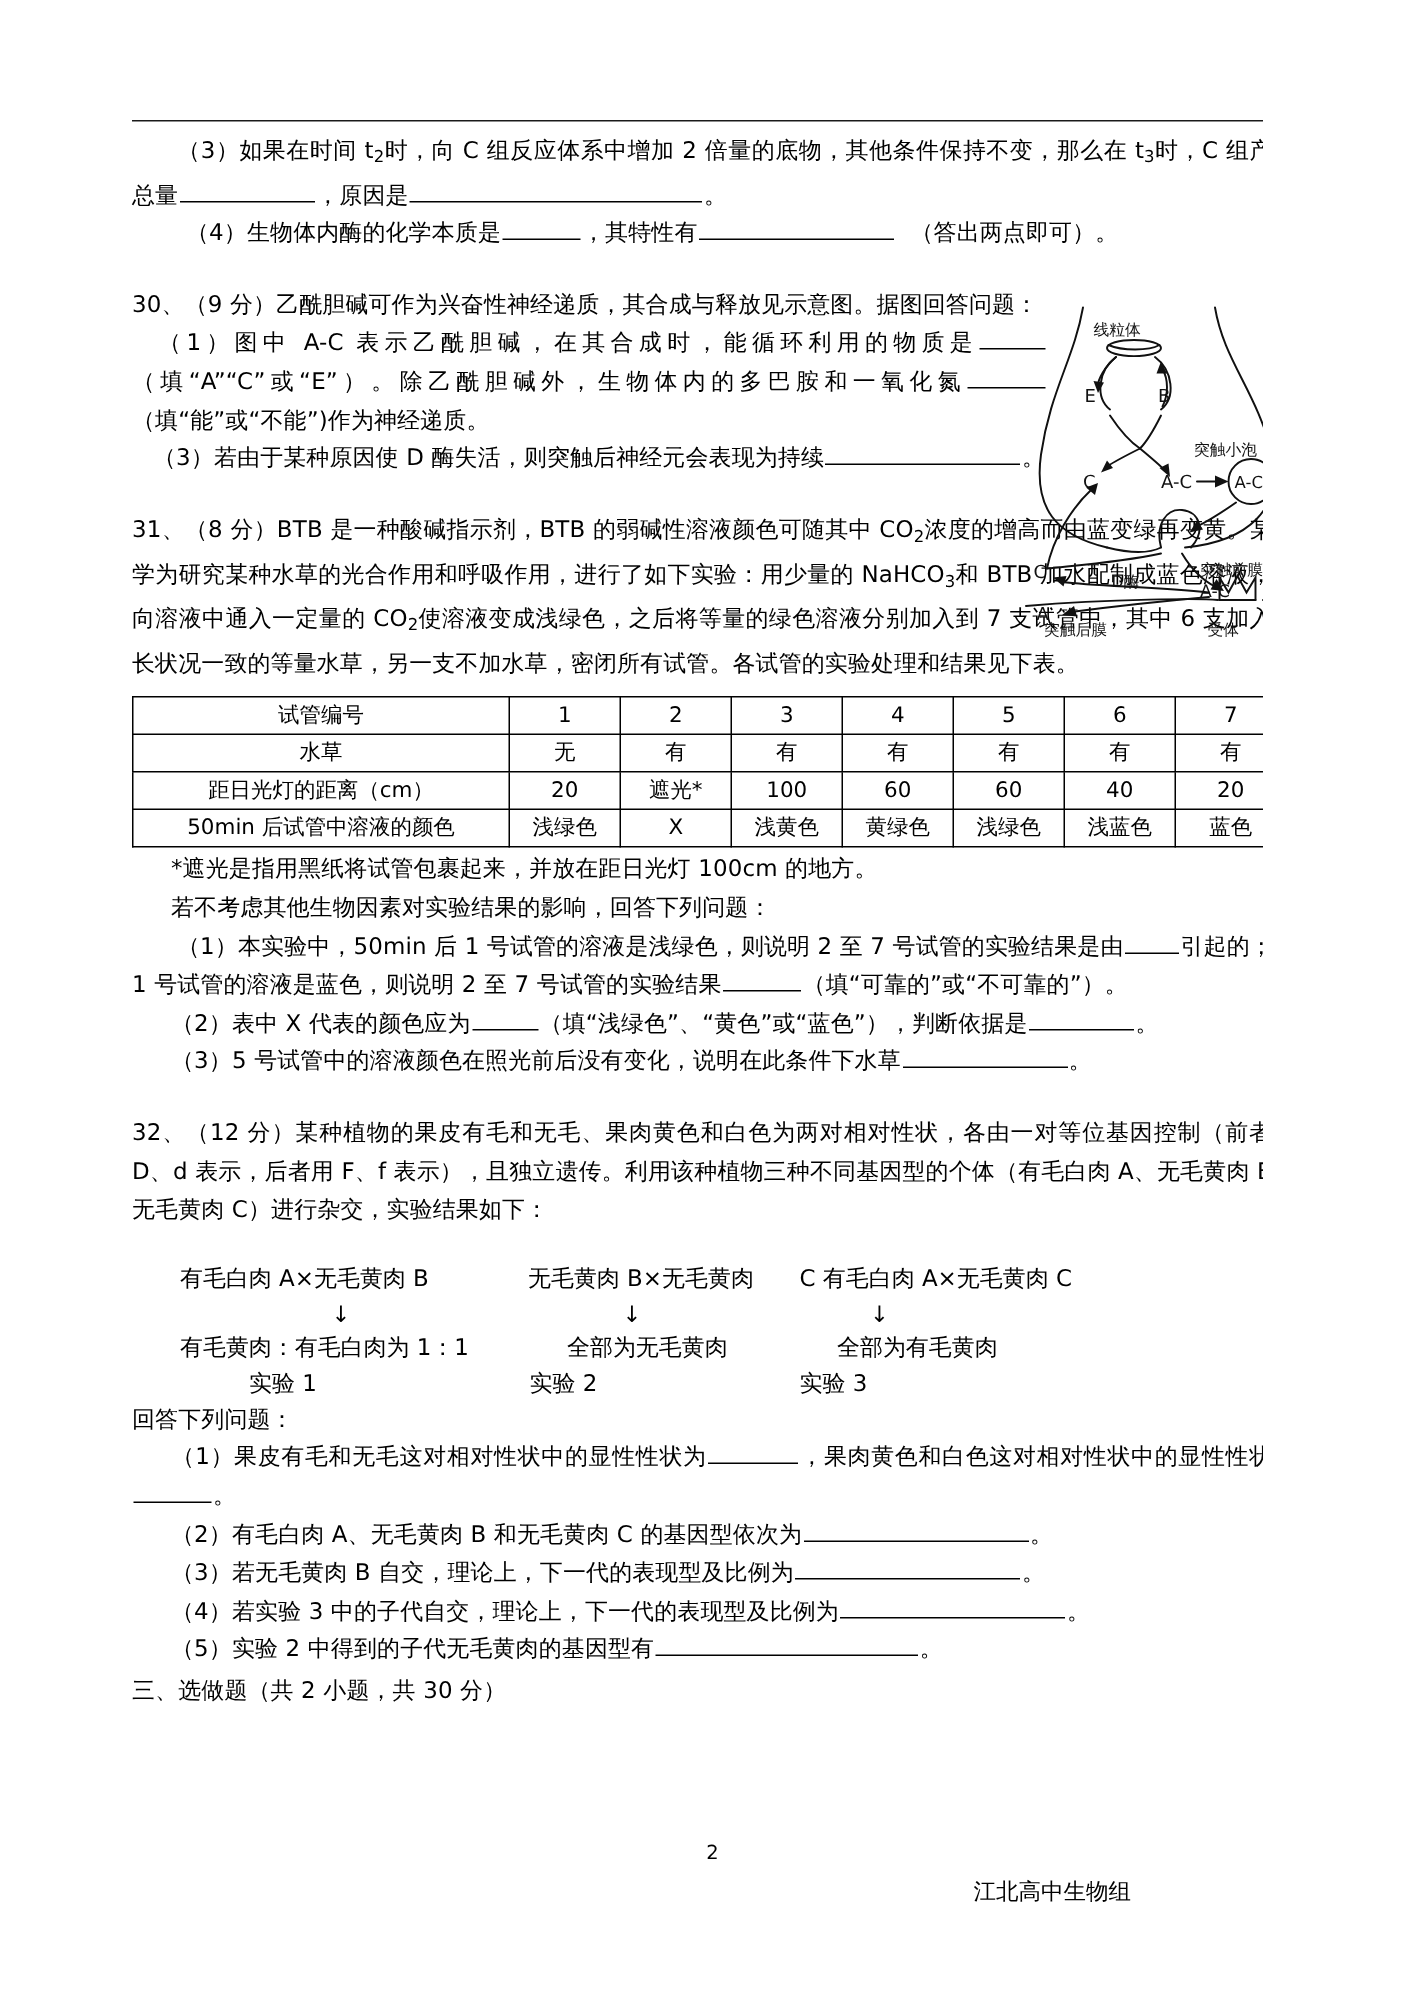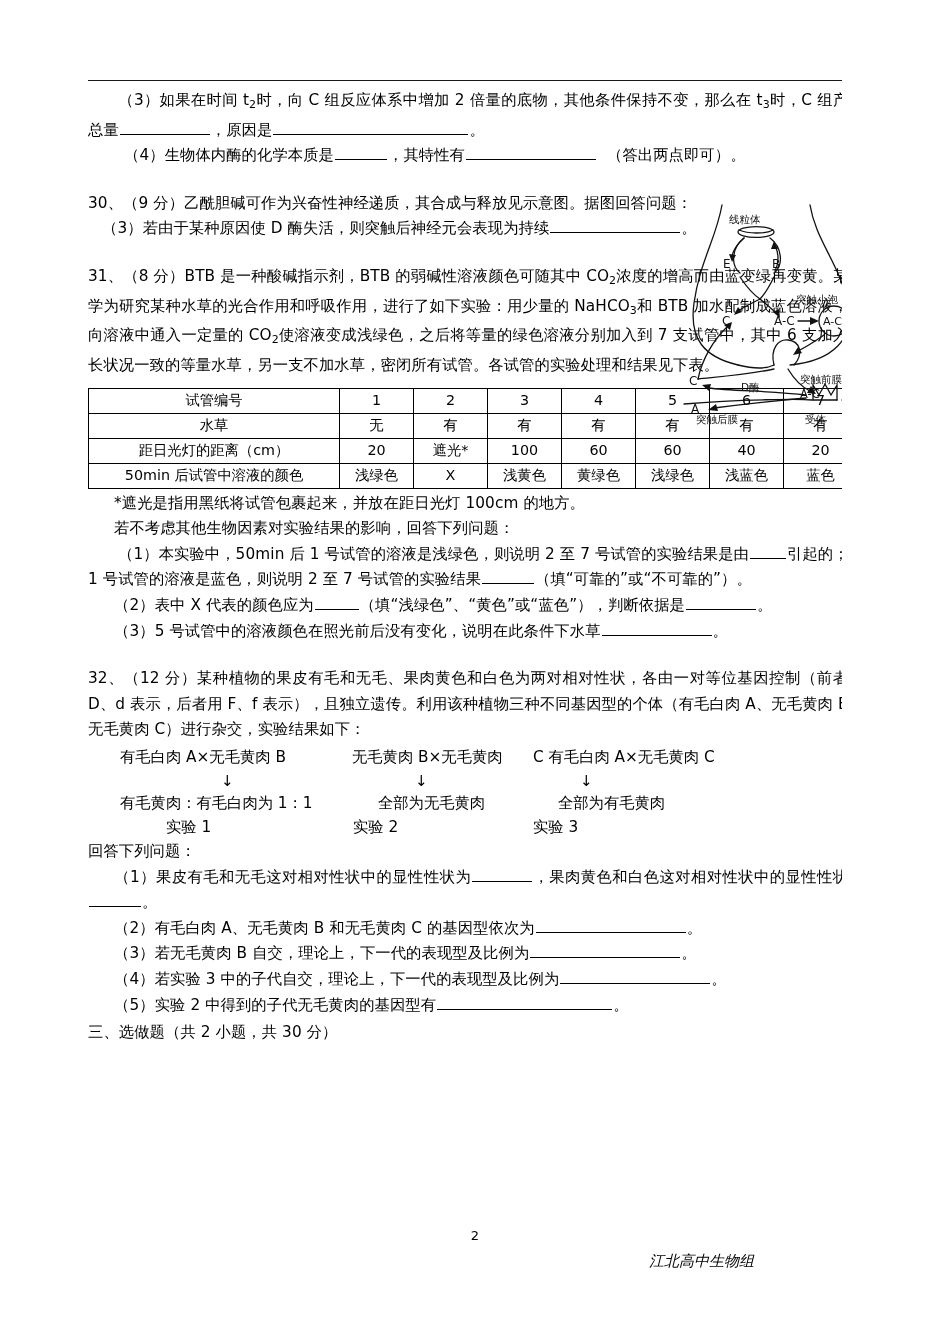--- a/index.html
+++ b/index.html
@@ -90,21 +90,21 @@
     height: 19px;
     white-space: nowrap;
   }
   table.exp td.rowhead {
     width: 248px;
   }
   table.exp td.cell { width: 71px; }
 
   
   .cross-wrap {
-    margin-top: 2px;
+    margin-top: 20px;
     position: relative;
     width: 776px;
     font-size: 15.3px;
     line-height: 24px;
   }
   .cross-row { position: relative; height: 24px; }
   .cross-row .c1 { position: absolute; left: 32px; }
   .cross-row .c2 { position: absolute; left: 264px; }
   .cross-row .c3 { position: absolute; left: 445px; }
   .arrow-row { position: relative; height: 22px; font-size: 15px; }
@@ -127,21 +127,20 @@
     width: 950px;
     text-align: center;
     font-size: 13px;
     color: #000;
   }
   .footer-org {
     position: absolute;
     right: 88px;
     top: 1252px;
     font-size: 15px;
-    font-style: italic;
   }
   sub { font-size: 0.72em; vertical-align: -0.28em; }
   .gapv-lg { height: 22px; }
   .fig-svg { width: 190px; height: 228px; display: block; }
 </style>
 </head>
 <body>
 
 <div class="page">
 
@@ -237,20 +236,23 @@
             <text x="118" y="199" font-size="11.5">A-C</text>
             <text x="9" y="214" font-size="12">A</text>
             <text x="14" y="224" font-size="10.5">突触后膜</text>
             <text x="123" y="224" font-size="10.5">受体</text>
           </g>
         </svg>
       </div>
 
       <div class="q30-text">
         <p class="para">30、（9 分）乙酰胆碱可作为兴奋性神经递质，其合成与释放见示意图。据图回答问题：</p>
+        <p class="para">
+          <span style="display:inline-block;width:14px"></span><span>（1）图中 A-C 表示乙酰胆碱，在其合成时，能循环利用的物质是</span><span class="blank-line w44"></span><span>（填“A”“C”或“E”）。除乙酰胆碱外，生物体内的多巴胺和一氧化氮</span><span class="blank-line w52"></span><span>（填“能”或“不能”)作为神经递质。</span>
+        </p>
         <p class="para">
           <span style="display:inline-block;width:14px"></span><span>（3）若由于某种原因使 D 酶失活，则突触后神经元会表现为持续</span><span class="blank-line w130"></span><span>。</span>
         </p>
       </div>
     </div>
 
     <div class="gapv-lg"></div>
 
     <div>
       <p class="para">

